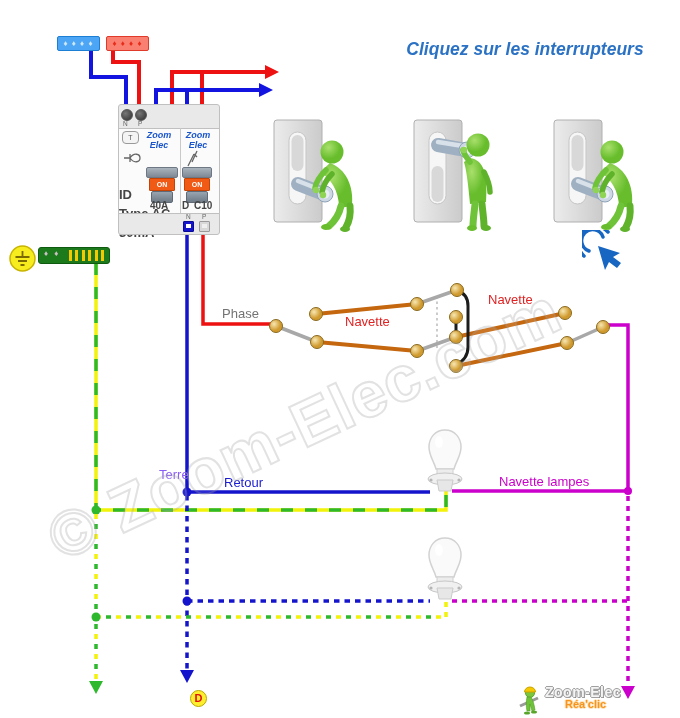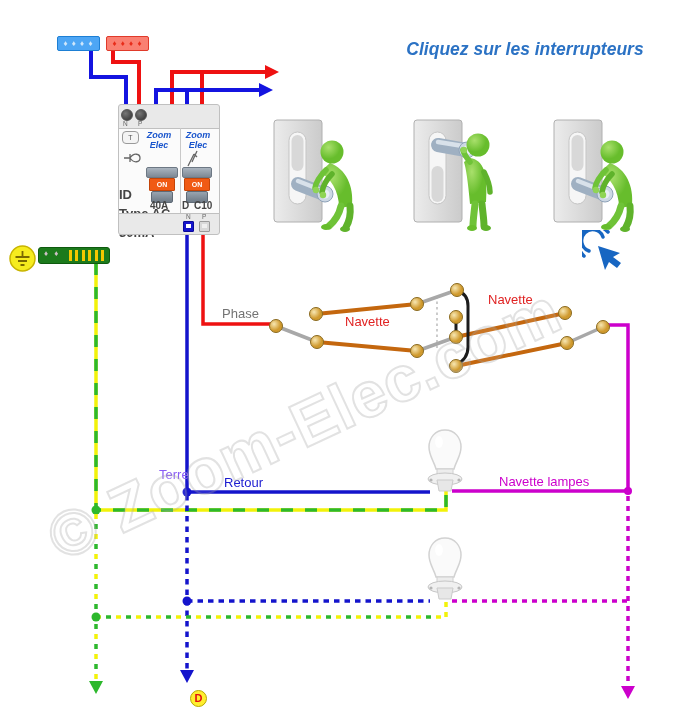--- a/index.html
+++ b/index.html
@@ -319,14 +319,28 @@
   <span class="wlabel" style="left:224px;top:475px;color:#1b1bd0;">Retour</span>
   <span class="wlabel" style="left:127px;top:467px;color:#8b5cf6;margin-left:32px;">Terre</span>
   <span class="wlabel" style="left:499px;top:474px;color:#cc00cc;">Navette lampes</span>
 
   <div class="abs watermark">© Zoom-Elec.com</div>
 
   <div class="abs footer">
     <span class="dbadge">D</span>
   </div>
 
+  <div class="abs logo">
+    <svg width="24" height="32" viewBox="0 0 24 32">
+      <line x1="2" y1="22" x2="20" y2="14" stroke="#9a9a9a" stroke-width="3"></line>
+      <circle cx="12" cy="9" r="4.5" fill="#7cc63f" stroke="#58a52a"></circle>
+      <path d="M6.5,8 A5.5,5 0 0 1 17.5,8 Z" fill="#f5c800" stroke="#c8a400"></path>
+      <path d="M9,13 C8,18 8,22 9,27 L12,27 L12,20 L14,27 L17,26 C16,20 15,16 13,13 Z" fill="#6fc338" stroke="#4e9a20" stroke-width="0.6"></path>
+      <ellipse cx="9" cy="29" rx="3" ry="1.6" fill="#58a52a"></ellipse>
+      <ellipse cx="16" cy="28" rx="3" ry="1.6" fill="#58a52a"></ellipse>
+    </svg>
+    <div class="logo-texts">
+      <div class="logo-name">Zoom-Elec</div>
+      <div class="logo-tag">Réa'clic</div>
+    </div>
+  </div>
 
 </div>
 
 </body></html>

